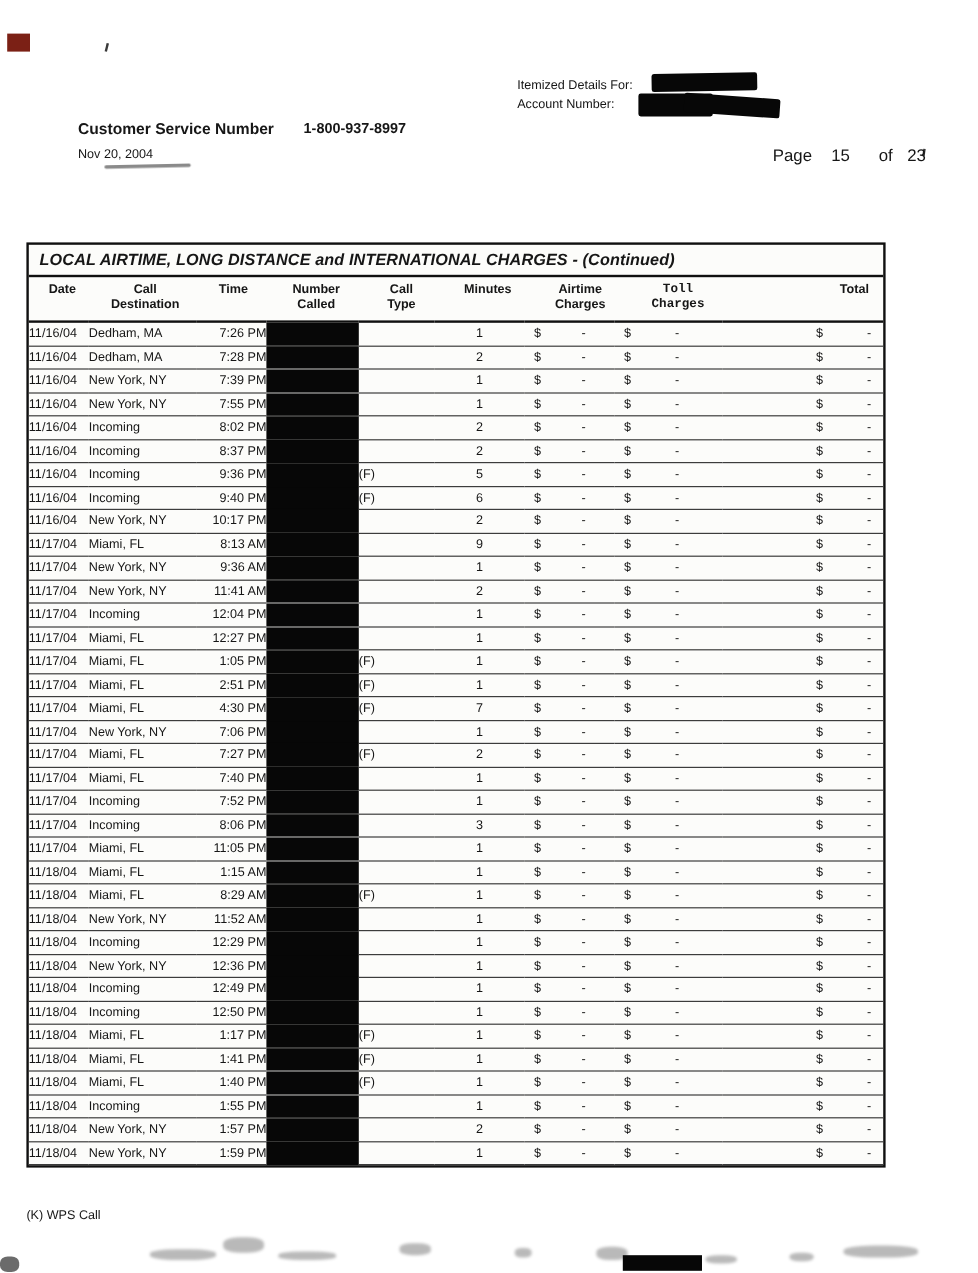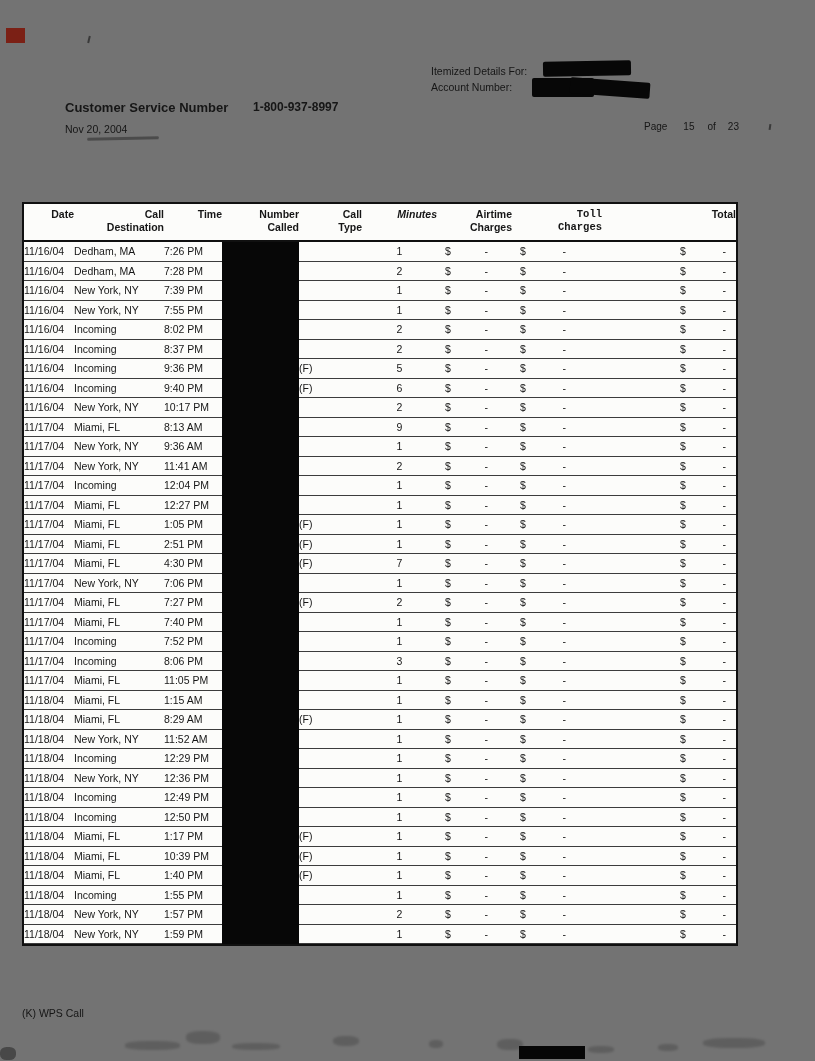--- a/index.html
+++ b/index.html
@@ -1,18 +1,18 @@
 <!DOCTYPE html>
 <html><head>
 <meta charset="utf-8">
 <style>
   html,body { margin:0; padding:0; background:#e8e8e6; }
   .page {
     position:relative; width:815px; height:1061px; margin:0 auto;
-    background:#737373; overflow:hidden;
+    background:#ffffff; overflow:hidden;
     font-family:"Liberation Sans","DejaVu Sans",sans-serif; color:#161616;
   }
 
   
   .artifact-red { position:absolute; left:6px; top:28px; width:19px; height:15px; background:#7b2015; }
   .tick { position:absolute; background:#3a3a3a; }
   .tick1 { left:88px; top:36px; width:2px; height:7px; transform:rotate(14deg); }
   .tick2 { left:769px; top:124px; width:2px; height:6px; transform:rotate(8deg); }
 
   .hdr-itemized { position:absolute; left:431px; top:64px; font-size:10.5px; line-height:15.5px; }
@@ -20,53 +20,53 @@
   .redact-1 { left:543px; top:61px; width:88px; height:15px; transform:rotate(-1deg); border-radius:2px; }
   .redact-2 { left:532px; top:78px; width:62px; height:19px; border-radius:2px; }
   .redact-3 { left:570px; top:80px; width:80px; height:16px; transform:rotate(4deg); border-radius:2px; }
 
   .cs-label  { position:absolute; left:65px;  top:100px; font-size:13px; font-weight:bold; }
   .cs-number { position:absolute; left:253px; top:100px; font-size:12px; font-weight:bold; }
   .stmt-date { position:absolute; left:65px;  top:123px; font-size:10.5px; }
   .date-smudge { position:absolute; left:87px; top:137px; width:72px; height:3px; background:#2b2b2b;
                  opacity:.55; filter:blur(.5px); transform:rotate(-1.2deg); border-radius:2px; }
 
-  .page-ind { position:absolute; left:644px; top:121px; font-size:10px; display:flex; }
+  .page-ind { position:absolute; left:644px; top:121px; font-size:14px; display:flex; }
   .page-ind .p-label { margin-right:16px; }
-  .page-ind .p-cur   { margin-right:13px; }
+  .page-ind .p-cur   { margin-right:24px; }
   .page-ind .p-of    { margin-right:12px; }
 
   
   .bill-wrap { position:absolute; left:22px; top:202px; width:712px; border:2px solid #101010; background:#fcfcfa; }
   .bill-title { padding:5px 9px 5px; border-bottom:2px solid #101010;
                 font-weight:bold; font-style:italic; font-size:13.5px; letter-spacing:.1px; }
 
   table.calls { border-collapse:collapse; width:100%; table-layout:fixed; }
   .calls thead th {
-    font-size:10.5px; font-weight:bold; text-align:right; vertical-align:top;
+    font-size:10.5px; font-weight:bold; text-align:center; vertical-align:top;
     white-space:pre-line; line-height:12.5px; padding:4px 0 7px;
     border-bottom:2px solid #101010;
   }
   .h-date  { padding-left:6px !important; }
   .h-dest  { padding-left:4px !important; }
   .h-time  { padding-left:3px !important; }
   .h-num   { padding-left:6px !important; }
   .h-type  { padding-left:8px !important; }
-  .h-min   { padding-left:14px !important;font-style:italic; }
+  .h-min   { padding-left:14px !important; }
   .h-air   { padding-left:18px !important; }
   .h-toll  { padding-left:16px !important;font-family:Liberation Mono, monospace; }
   .h-total { padding-left:86px !important;margin-top:21px; }
 
   .calls tbody td {
     font-size:10.5px; height:18.5px; line-height:18.5px;
     border-bottom:1px solid #3c3c3c; padding:0; overflow:hidden; white-space:nowrap;
   }
   .c-date { padding-left:6px; }
   .c-dest { padding-left:4px; }
-  .c-time { text-align:left; padding-right:8px; }
+  .c-time { text-align:right; padding-right:8px; }
   .c-num.redacted { background:#070707; border-bottom-color:#070707; }
   .c-type { padding-left:8px; }
   .c-min  { text-align:center; }
   .charge { display:flex; justify-content:space-between; }
   .c-air   .charge { padding:0 24px 0 8px; }
   .c-toll  .charge { padding:0 36px 0 8px; }
   .c-total .charge { padding:0 10px 0 78px; }
 
   
   .legend { position:absolute; left:22px; top:978px; width:712px; font-size:10.5px; }
@@ -108,20 +108,21 @@
   <div class="date-smudge"></div>
 
   <div class="page-ind">
     <span class="p-label">Page</span>
     <span class="p-cur">15</span>
     <span class="p-of">of</span>
     <span class="p-total">23</span>
   </div>
 
   <div class="bill-wrap">
+    <div class="bill-title">LOCAL AIRTIME, LONG DISTANCE and INTERNATIONAL CHARGES  - (Continued)</div>
     <table class="calls">
       <colgroup>
         <col style="width:50px">
           <col style="width:90px">
           <col style="width:58px">
         <col style="width:77px">
           <col style="width:63px">
           <col style="width:75px">
         <col style="width:75px">
           <col style="width:90px">
@@ -948,21 +949,21 @@
             <td class="c-charge c-total">
               <div class="charge">
                 <span class="cur">$</span>
                 <span class="amt">-</span>
               </div>
             </td>
           </tr>
           <tr>
             <td class="c-date">11/18/04</td>
             <td class="c-dest">Miami, FL</td>
-            <td class="c-time">10:39 PM</td>
+            <td class="c-time">1:41 PM</td>
             <td class="c-num redacted"></td>
             <td class="c-type">(F)</td>
             <td class="c-min">1</td>
             <td class="c-charge c-air">
               <div class="charge">
                 <span class="cur">$</span>
                 <span class="amt">-</span>
               </div>
             </td>
             <td class="c-charge c-toll">

